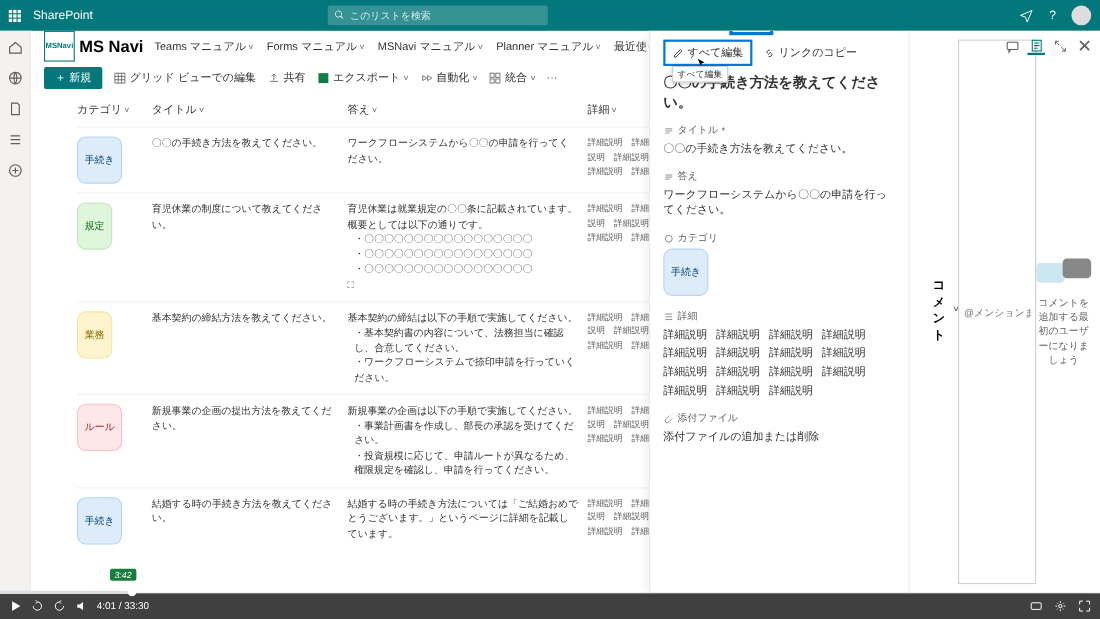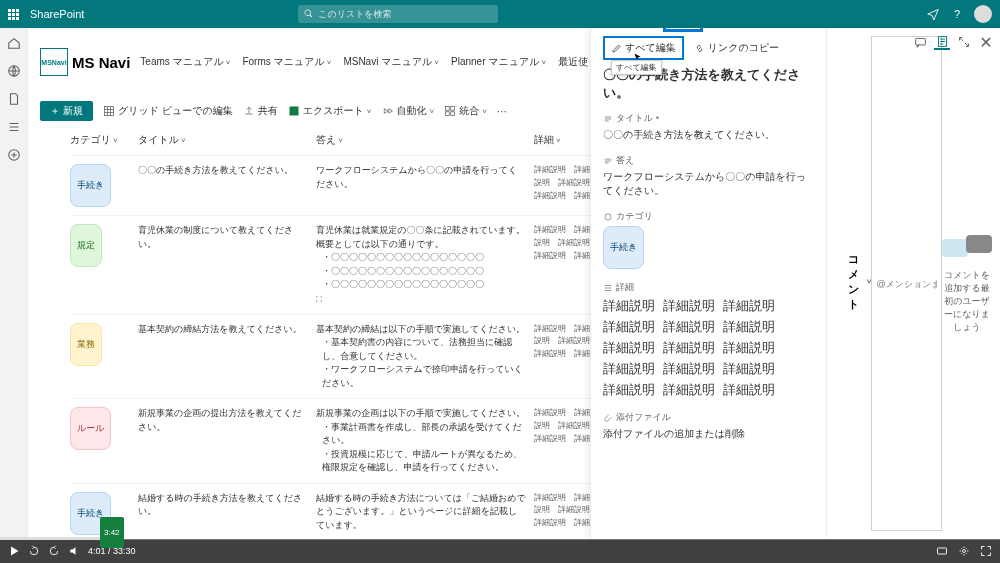--- a/index.html
+++ b/index.html
@@ -11,21 +11,21 @@
     .suite .search{margin-left:auto;margin-right:auto;width:200px;height:18px;background:rgba(255,255,255,.2);border-radius:2px;display:flex;align-items:center;padding:0 6px;gap:4px;}
     .suite .search svg{width:10px;height:10px;fill:#fff;}
     .suite .ricons{display:flex;align-items:center;gap:10px;margin-left:auto;}
     .suite .ricons .ic{width:14px;height:14px;display:flex;align-items:center;justify-content:center;}
     .suite .avatar{width:18px;height:18px;border-radius:50%;background:#ddd;}
     .shell{display:flex;height:calc(100% - 28px - 24px);}
     .rail{width:28px;background:#f3f2f1;border-right:1px solid #edebe9;display:flex;flex-direction:column;align-items:center;padding-top:8px;gap:14px;}
     .rail .ri{width:14px;height:14px;color:#605e5c;}
     .main{flex:1;position:relative;display:flex;}
     .content{flex:1;min-width:0;}
-    .hdr{padding:20px 12px;display:flex;align-items:center;gap:10px;border-bottom:1px solid transparent;}
+    .hdr{padding:0 12px;display:flex;align-items:center;gap:10px;border-bottom:1px solid transparent;}
     .logo{display:flex;align-items:center;gap:4px;}
     .logo .sq{width:28px;height:28px;border:1px solid #03787c;display:flex;align-items:center;justify-content:center;font-size:7px;color:#03787c;font-weight:600;}
     .logo .name{font-size:15px;font-weight:600;}
     .nav{display:flex;gap:12px;font-size:10px;color:#323130;}
     .nav .ni{display:flex;align-items:center;gap:2px;cursor:pointer;}
     .chev{font-size:8px;color:#605e5c;}
     .cmdbar{padding:4px 12px;display:flex;align-items:center;gap:10px;font-size:10px;color:#323130;}
     .cmdbar .newbtn{background:#03787c;color:#fff;padding:3px 10px;border-radius:2px;display:flex;align-items:center;gap:3px;}
     .cmdbar .cmd{display:flex;align-items:center;gap:3px;cursor:pointer;}
     .cmdbar .cmd .ic{width:12px;height:12px;}
@@ -52,38 +52,38 @@
     .ptool{display:flex;align-items:center;gap:4px;margin-bottom:6px;position:relative;}
     .ptool .pbtn{display:flex;align-items:center;gap:3px;padding:3px 6px;font-size:10px;cursor:pointer;position:relative;}
     .ptool .pbtn.active{border:2px solid #0078d4;}
     .ptool .pbtn svg{width:11px;height:11px;}
     .callout{position:absolute;top:-30px;left:60px;width:40px;height:26px;border:3px solid #0078d4;background:#fff;display:flex;align-items:center;justify-content:center;font-size:12px;font-weight:600;}
     .tooltip{position:absolute;top:22px;left:6px;background:#fff;border:1px solid #ccc;padding:1px 4px;font-size:8px;box-shadow:0 1px 3px rgba(0,0,0,.2);}
     .ptitle{font-size:13px;font-weight:600;margin-bottom:10px;}
     .pfield{margin-bottom:12px;}
     .plabel{font-size:9px;color:#605e5c;margin-bottom:3px;display:flex;align-items:center;gap:3px;}
     .pval{font-size:10px;}
-    .ptags{display:flex;flex-wrap:wrap;gap:3px 8px;font-size:13px;color:#323130;}
+    .ptags{display:flex;flex-wrap:wrap;gap:3px 8px;font-size:10px;color:#323130;}
     .ptags span{white-space:nowrap;}
     .comments{width:160px;padding:8px;display:flex;flex-direction:row;font-size:10px;}
     .comments .chdr{font-size:11px;font-weight:600;margin-bottom:4px;display:flex;align-items:center;gap:2px;}
     .comments input{width:100%;font-size:9px;padding:2px 4px;border:1px solid #d2d0ce;}
     .comments .empty{flex:1;display:flex;flex-direction:column;align-items:center;justify-content:center;gap:6px;color:#605e5c;font-size:9px;text-align:center;}
     .comments .bubbles{position:relative;width:50px;height:30px;}
     .comments .bubbles .b1{position:absolute;width:26px;height:18px;background:#cde7f0;border-radius:4px;left:0;top:6px;}
     .comments .bubbles .b2{position:absolute;width:26px;height:18px;background:#888;border-radius:4px;right:0;top:2px;}
     .panel .tabs{position:absolute;top:6px;right:6px;display:flex;gap:6px;align-items:center;}
     .tabs .tb{width:16px;height:16px;display:flex;align-items:center;justify-content:center;color:#605e5c;cursor:pointer;}
     .tabs .tb.active{border-bottom:2px solid #03787c;color:#03787c;}
     .player{position:absolute;left:0;right:0;bottom:0;height:24px;background:rgba(0,0,0,.75);color:#fff;display:flex;align-items:center;padding:0 8px;font-size:9px;gap:8px;}
     .player .pic{width:12px;height:12px;cursor:pointer;}
     .player .prog{position:absolute;left:0;right:0;top:-2px;height:3px;background:rgba(255,255,255,.3);}
     .player .prog .fill{height:100%;width:12%;background:#ddd;position:relative;}
     .player .prog .fill .knob{position:absolute;right:-4px;top:-3px;width:8px;height:8px;border-radius:50%;background:#fff;}
-    .player .timebox{position:absolute;top:-22px;left:100px;background:#15803d;padding:11px 4px;font-size:8px;border-radius:2px;}
+    .player .timebox{position:absolute;top:-22px;left:100px;background:#15803d;padding:1px 4px;font-size:8px;border-radius:2px;font-style:italic;}
     .player .pright{margin-left:auto;display:flex;gap:10px;align-items:center;}
   </style>
 </head>
 <body>
 
 <div class="suite">
   <div class="waffle">
       <span></span>
       <span></span>
       <span></span>

